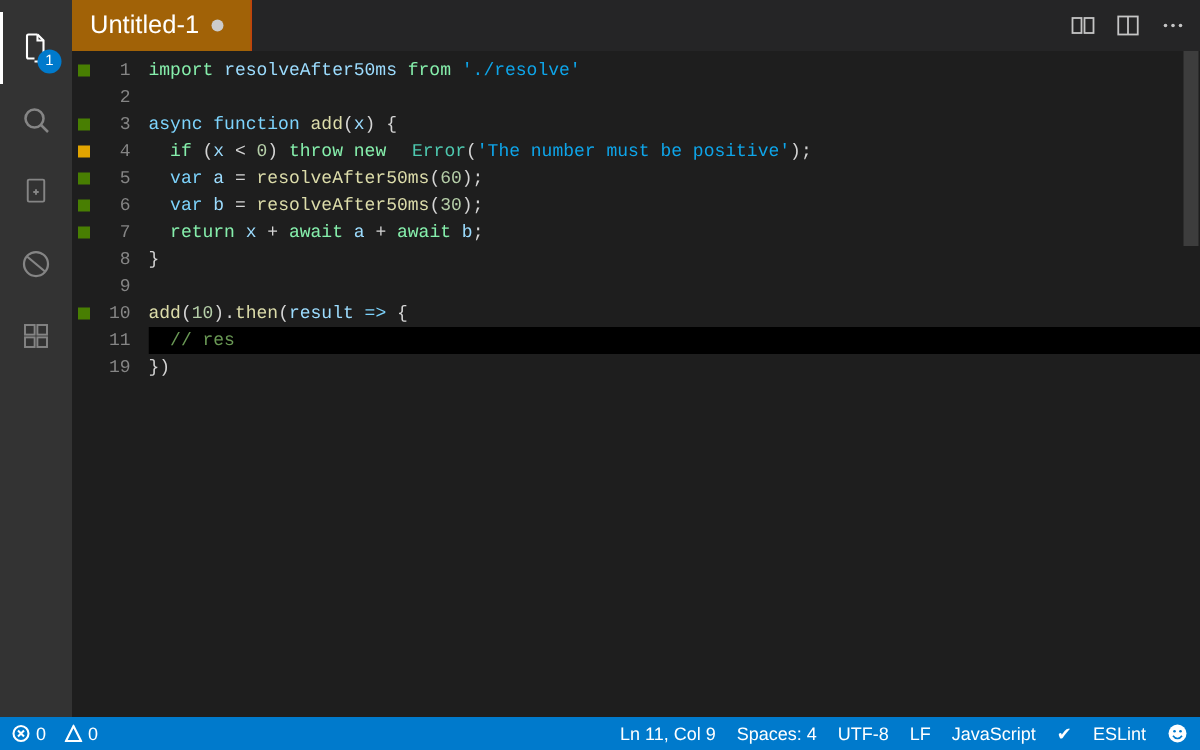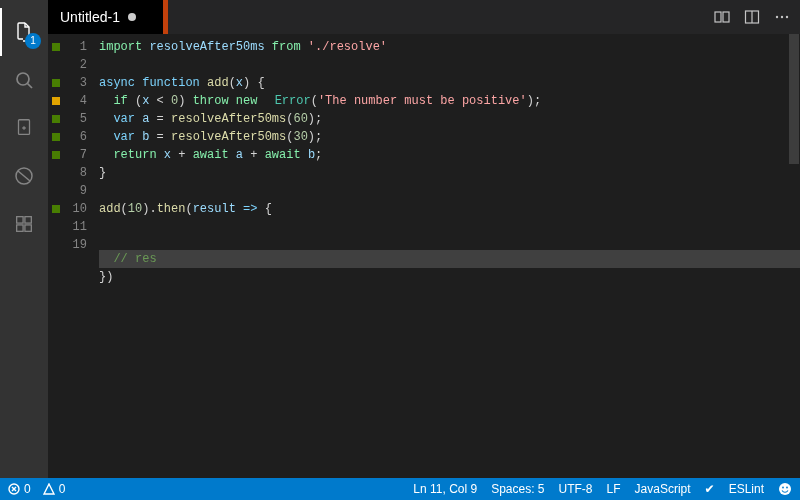--- a/index.html
+++ b/index.html
@@ -40,25 +40,25 @@
     font-size: 10px; line-height: 16px; text-align: center;
     padding: 0 4px;
   }
   
   .editor-col { flex: 1; display: flex; flex-direction: column; min-width: 0; }
   .tabbar {
     height: 34px; background: #252526;
     display: flex; align-items: stretch;
   }
   .tab {
-    background: #000000;
+    background: #a16207;
     color: #ffffff;
     display: flex; align-items: center; gap: 8px;
-    padding: 0 12px; font-size: 14px;
-    border-right: 5px solid #c2410c;
+    padding: 0 12px; font-size: 17px;
+    border-right: 1px solid #c2410c;
     min-width: 120px;
   }
   .tab .dirty { width: 8px; height: 8px; border-radius: 50%; background: #cccccc; }
   .tab-actions {
     margin-left: auto; display: flex; align-items: center; gap: 14px;
     padding: 0 10px; color: #c5c5c5;
   }
   .icon-btn { cursor: pointer; display: flex; align-items: center; }
   
   .editor {
@@ -79,26 +79,26 @@
   .sq.yellow { background: #e2a400; }
   .line-numbers {
     width: 35px; text-align: right; color: #858585;
     padding-top: 4px; padding-right: 12px;
   }
   .line-numbers div { height: 18px; }
   .code {
     flex:1; padding-top: 4px; white-space: pre; overflow: hidden;
   }
   .code .row { height: 18px; }
-  .code .row.current { background: #404040; margin-top: 32px; }
+  .code .row.current { background: #000000; }
   .tok-key { color: #86efac; }
   .tok-key2 { color: #7dd3fc; }
   .tok-fn { color: #dcdcaa; }
   .tok-var { color: #9cdcfe; }
-  .tok-str { color: #fca5a5; }
+  .tok-str { color: #0ea5e9; }
   .tok-num { color: #b5cea8; }
   .tok-cls { color: #4ec9b0; margin-left: 10px; }
   .tok-cmt { color: #6a9955; }
   .tok-p { color: #d4d4d4; }
   .scrollbar {
     position: absolute; right: 0; top: 0; bottom: 0; width: 12px;
     background: transparent;
   }
   .scroll-thumb {
     position: absolute; right: 1px; top: 0; width: 10px; height: 130px;
@@ -247,21 +247,21 @@
     <svg width="12" height="12" viewBox="0 0 12 12" fill="none" stroke="currentColor" stroke-width="1.4">
         <path d="M6 1l5 10H1z"></path>
       </svg>
     <span>0</span>
   </div>
   <div class="status-right">
     <div class="status-item">
         <span>Ln 11, Col 9</span>
       </div>
     <div class="status-item">
-        <span>Spaces: 5</span>
+        <span>Spaces: 4</span>
       </div>
     <div class="status-item">
         <span>UTF-8</span>
       </div>
     <div class="status-item">
         <span>LF</span>
       </div>
     <div class="status-item">
         <span>JavaScript</span>
       </div>

